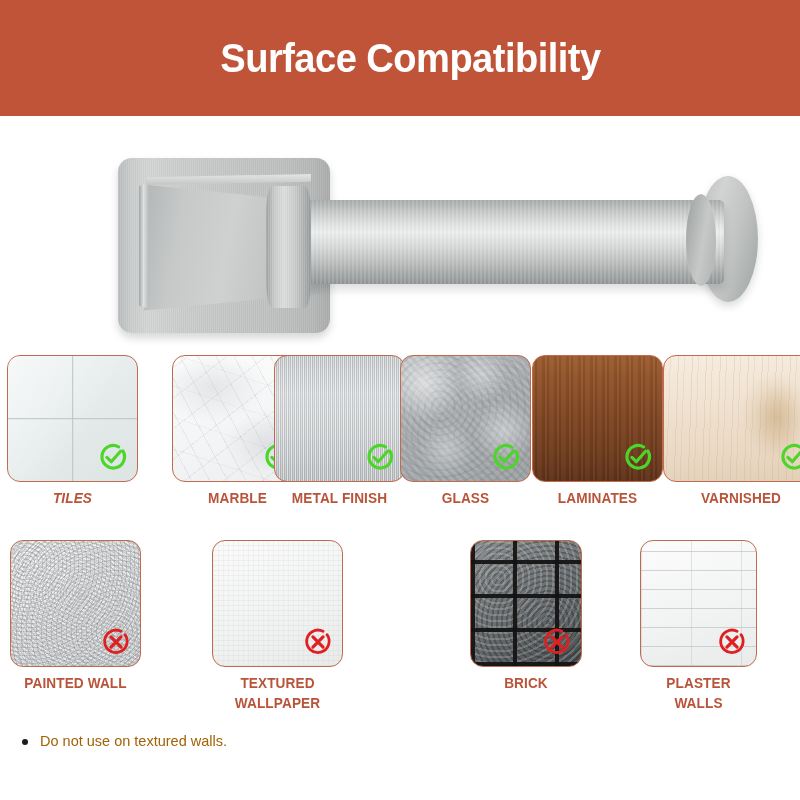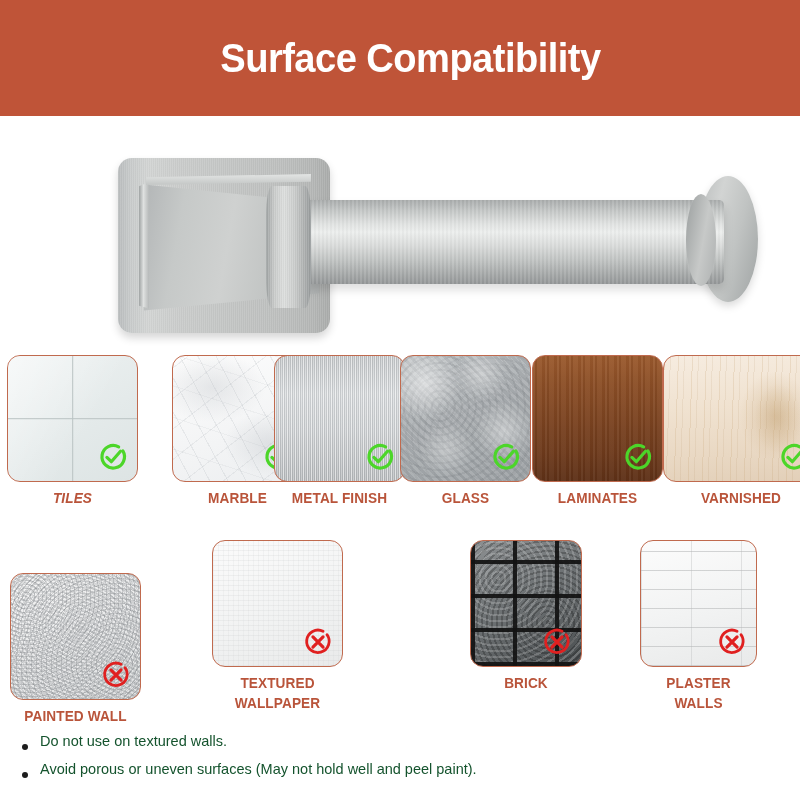--- a/index.html
+++ b/index.html
@@ -252,22 +252,22 @@
     position: absolute; right: 8px; bottom: 8px;
     width: 32px; height: 32px;
     border-radius: 50%;
     display: flex; align-items: center; justify-content: center;
   }
   .badge svg { display: block; }
 
   
   .notes { position: absolute; left: 22px; top: 728px; width: 700px; }
   .note {
-    display: flex; align-items: center;
-    color: #14532d;
+    display: flex; align-items: flex-start;
+    color: #a16207;
     font-size: 14.5px;
     line-height: 1.9;
     font-family: "Liberation Sans", sans-serif;
   }
   .note .dot {
     width: 6px; height: 6px; border-radius: 50%;
     background: #1d1d1d; margin-right: 12px;
     flex: 0 0 auto; margin-top: 11px;
   }
 </style>
@@ -359,21 +359,21 @@
               <path d="M26.5 9.5 A12 12 0 1 1 22 5.2" fill="none" stroke="#4cd629" stroke-width="3.4" stroke-linecap="round"></path>
               <path d="M9.5 16.4 L14.2 21 L24 9.8" fill="none" stroke="#4cd629" stroke-width="3.4" stroke-linecap="round" stroke-linejoin="round"></path>
             </svg>
           </div>
         </div>
         <div class="swatch-label">VARNISHED</div>
       </div>
     </div>
 
   <div class="swatch-row row-2 r2" id="row-incompatible">
-      <div class="swatch" style="left: 10px; width: 131px; margin-top: 33px;">
+      <div class="swatch" style="left: 10px; width: 131px;">
         <div class="swatch-box tex-painted">
           <div class="badge">
             <svg width="30" height="30" viewBox="0 0 32 32">
               <path d="M25.6 8.2 A12 12 0 1 1 21.4 4.6" fill="none" stroke="#e02020" stroke-width="3" stroke-linecap="round"></path>
               <path d="M10.6 10.6 L21.4 21.4 M21.4 10.6 L10.6 21.4" fill="none" stroke="#e02020" stroke-width="3.4" stroke-linecap="round"></path>
             </svg>
           </div>
         </div>
         <div class="swatch-label">PAINTED WALL</div>
       </div>
@@ -410,19 +410,15 @@
         </div>
         <div class="swatch-label">PLASTER WALLS</div>
       </div>
     </div>
 
   <div class="notes" id="notes-list">
       <div class="note">
         <span class="dot"></span>
         <span>Do not use on textured walls.</span>
       </div>
-      <div class="note">
-        <span class="dot"></span>
-        <span>Avoid porous or uneven surfaces  (May not hold well and peel paint).</span>
-      </div>
     </div>
 
 </div>
 
 </body></html>

